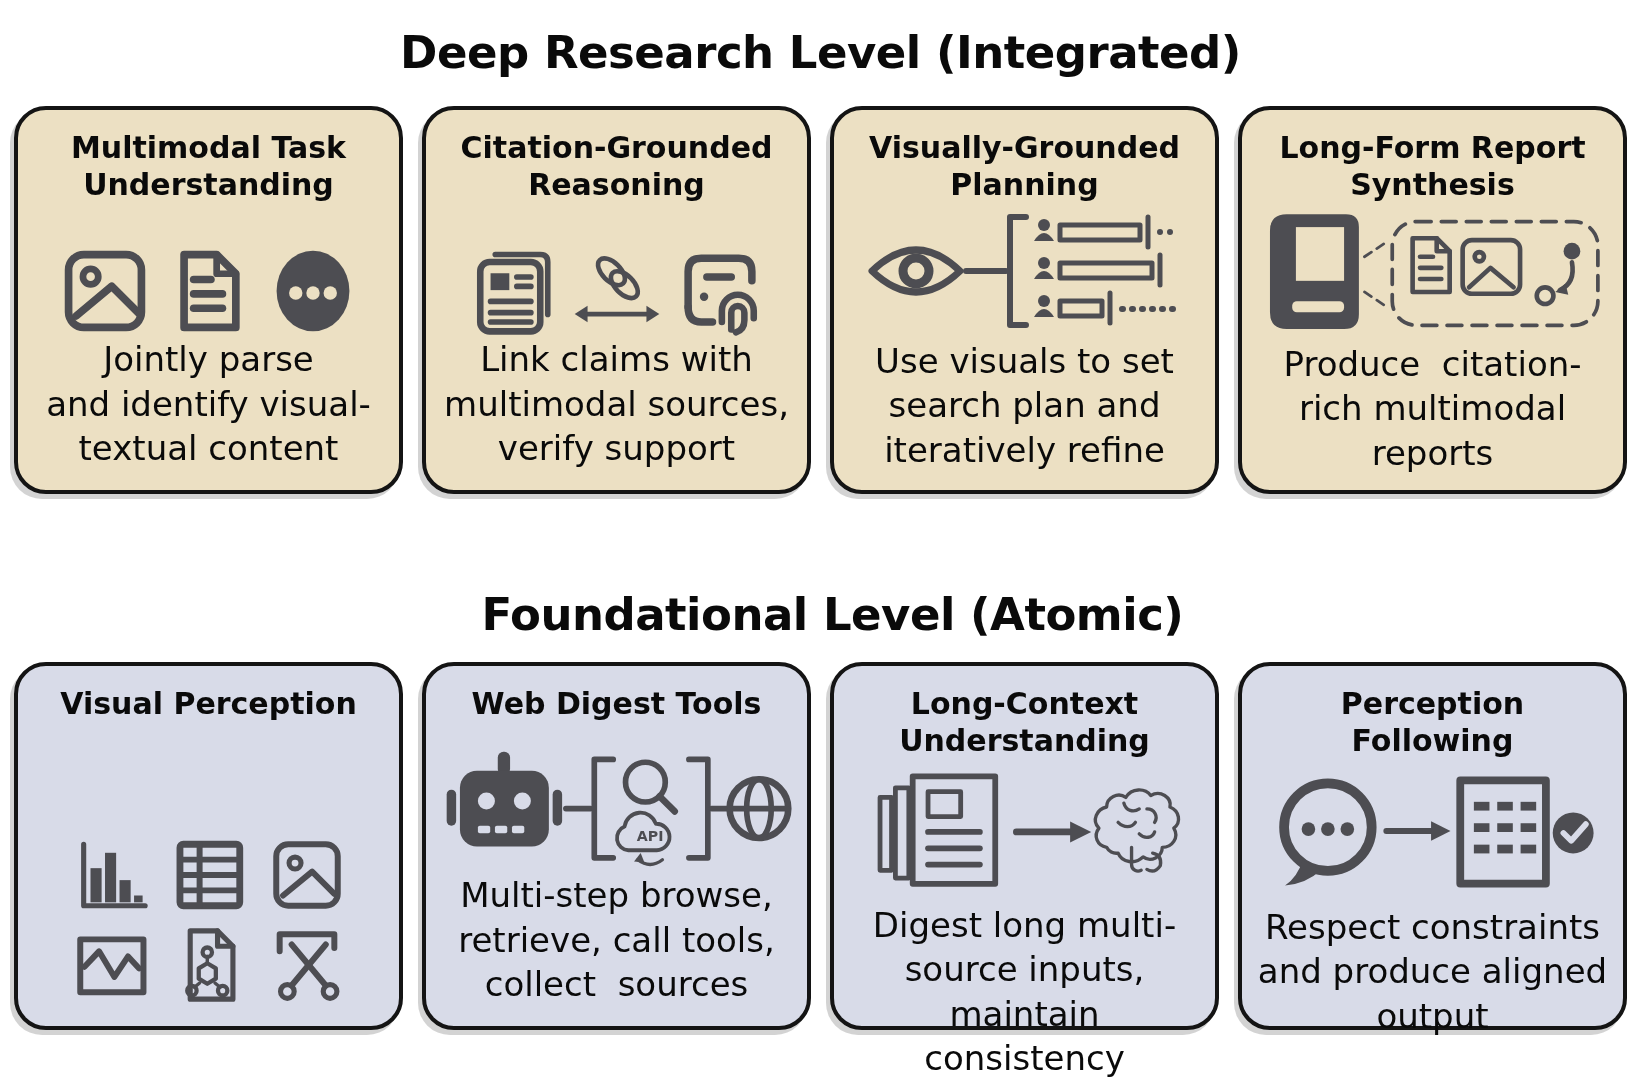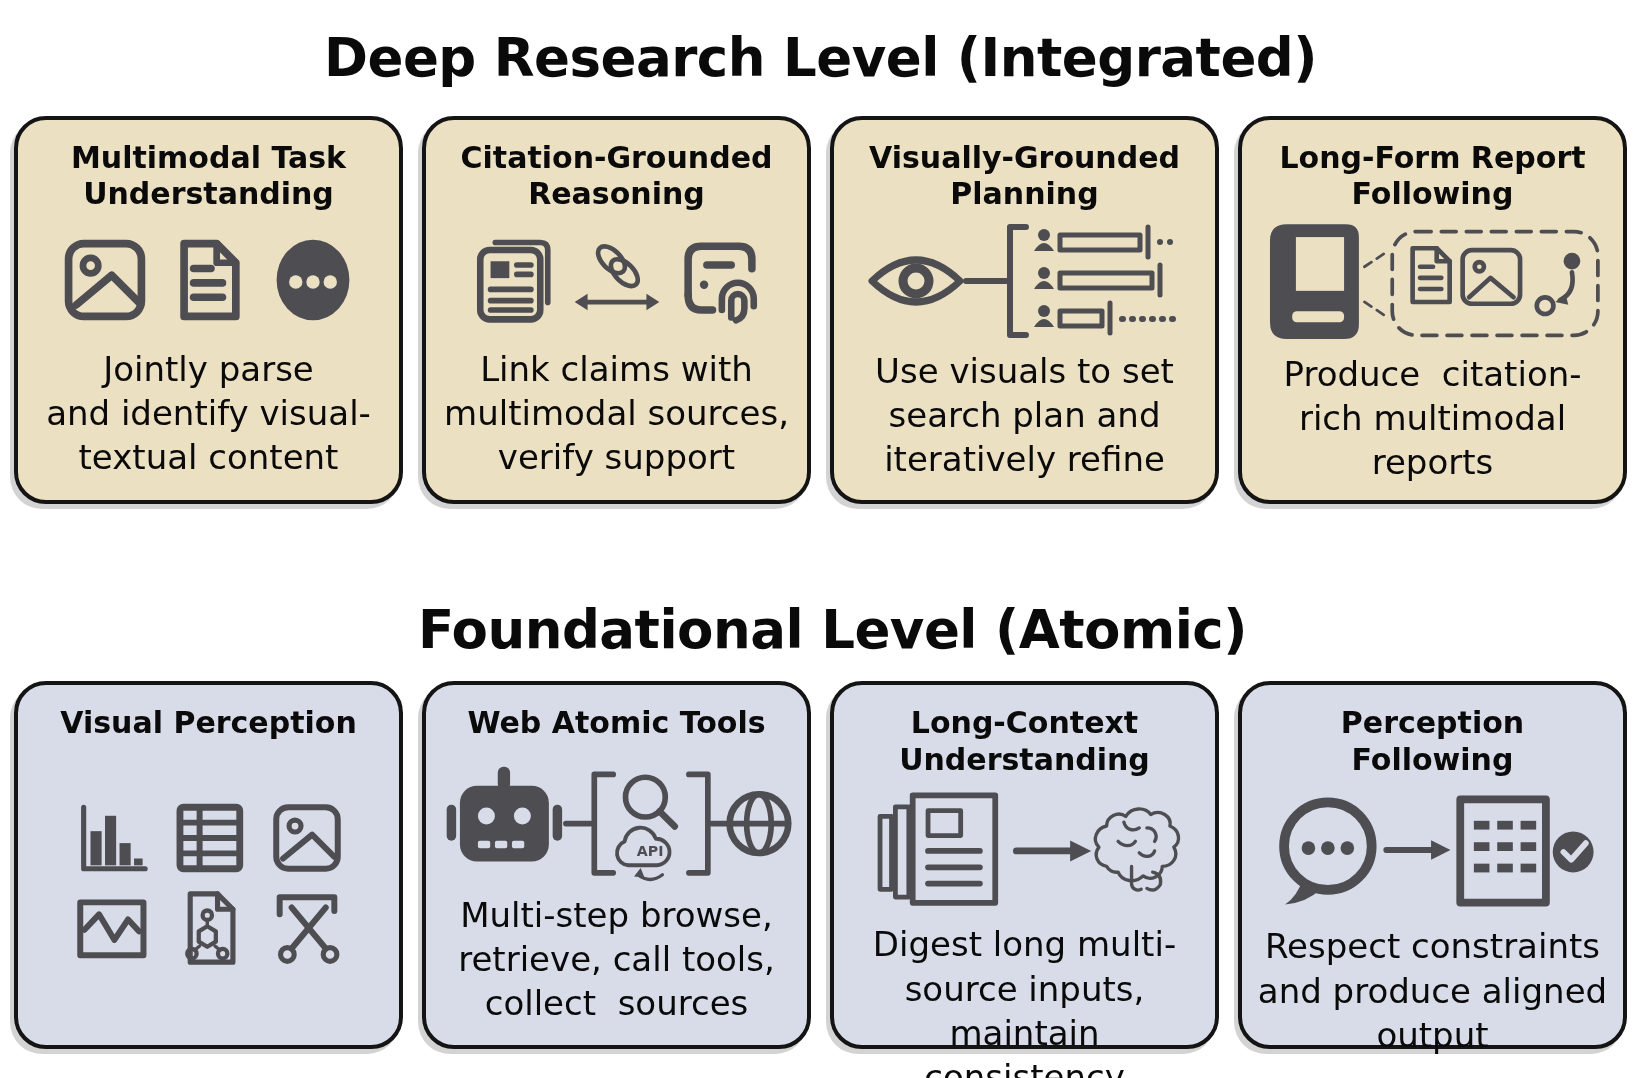--- a/index.html
+++ b/index.html
@@ -1,21 +1,21 @@
 <!DOCTYPE html>
 <html><head>
 <meta charset="utf-8">
 <style>
   html, body { margin:0; padding:0; }
   body {
     width:1641px; height:1078px; background:#ffffff; overflow:hidden;
     font-family:"DejaVu Sans", sans-serif; color:#0a0a0a;
   }
   .section-title {
-    text-align:center; font-size:53px; font-weight:600; line-height:1.2;
+    text-align:center; font-size:45px; font-weight:600; line-height:1.2;
     letter-spacing:-0.5px;
   }
   .t1 { margin:26px 0 22px; }
   .t2 { margin:90px 0 16px;padding-left:24px; }
   .row { display:flex; gap:19px; padding:4px 14px; }
   .card {
     flex:1; box-sizing:border-box;
     border:4px solid #141414; border-radius:32px;
     box-shadow:-4px 5px 0 rgba(130,130,130,0.35);
     display:flex; flex-direction:column; align-items:center; justify-content:space-between;
@@ -23,21 +23,21 @@
   }
   .row1 .card { height:388px; background:#ece0c3; }
   .row2 .card { height:368px; background:#d8dbe8; }
   .card-title {
     font-weight:700; font-size:30px; line-height:1.22; text-align:center;
     white-space:pre-wrap;
   }
   .card-desc {
     font-size:34px; line-height:1.3; text-align:center; white-space:pre-wrap;
   }
-  .icon-row { flex:1; display:flex; align-items:center; justify-content:center; gap:12px; width:100%; }
+  .icon-row { flex:1; display:flex; align-items:flex-end; justify-content:center; gap:12px; width:100%; }
   .perc-grid { display:grid; grid-template-columns:repeat(3,82px); gap:8px 16px; justify-content:center; align-items:center; }
   svg { display:block; }
   svg text { font-family:"DejaVu Sans", sans-serif; font-weight:700; }
 </style>
 </head>
 <body>
 
 <div class="page">
 
   <div class="section-title t1">Deep Research Level (Integrated)</div>
@@ -141,21 +141,21 @@
           </g>
         </svg>
       </div>
       <div class="card-desc">Use visuals to set
 search plan and
 iteratively refine</div>
     </div>
 
     <div class="card">
       <div class="card-title">Long-Form Report
-Following</div>
+Synthesis</div>
       <div class="icon-row">
         <svg width="352" height="139" viewBox="0 0 380 150" stroke="#4d4d52" fill="none" stroke-linecap="round" stroke-linejoin="round">
           <g>
             <path d="M30 12 h66 q14 0 14 14 v94 q0 16 -16 16 h-62 q-18 0 -18 -18 v-88 q0 -18 18 -18 z" fill="#4d4d52" stroke="none"></path>
             <rect x="42" y="26" width="52" height="58" fill="#ece0c3" stroke="none"></rect>
             <rect x="38" y="106" width="56" height="12" rx="5" fill="#ece0c3" stroke="none"></rect>
           </g>
           <line x1="116" y1="58" x2="140" y2="42" stroke-width="3" stroke-dasharray="9 7"></line>
           <line x1="116" y1="96" x2="140" y2="112" stroke-width="3" stroke-dasharray="9 7"></line>
           <rect x="146" y="20" width="222" height="112" rx="26" stroke-width="4" stroke-dasharray="16 11"></rect>
@@ -233,21 +233,21 @@
             <line x1="30" y1="24" x2="70" y2="72" stroke-width="7"></line>
             <line x1="70" y1="24" x2="30" y2="72" stroke-width="7"></line>
             <circle cx="25" cy="79" r="8" stroke-width="6"></circle>
             <circle cx="75" cy="79" r="8" stroke-width="6"></circle>
           </svg>
         </div>
       </div>
     </div>
 
     <div class="card">
-      <div class="card-title">Web Atomic Tools</div>
+      <div class="card-title">Web Digest Tools</div>
       <div class="icon-row">
         <svg width="352" height="142" viewBox="0 0 372 150" stroke="#4d4d52" fill="none" stroke-linecap="round" stroke-linejoin="round">
           <g>
             <rect x="60" y="22" width="13" height="24" rx="6" fill="#4d4d52" stroke="none"></rect>
             <rect x="20" y="42" width="94" height="80" rx="18" fill="#4d4d52" stroke="none"></rect>
             <rect x="6" y="62" width="10" height="38" rx="5" fill="#4d4d52" stroke="none"></rect>
             <rect x="118" y="62" width="10" height="38" rx="5" fill="#4d4d52" stroke="none"></rect>
             <circle cx="48" cy="74" r="9" fill="#d8dbe8" stroke="none"></circle>
             <circle cx="86" cy="74" r="9" fill="#d8dbe8" stroke="none"></circle>
             <rect x="39" y="100" width="13" height="8" rx="2" fill="#d8dbe8" stroke="none"></rect>

